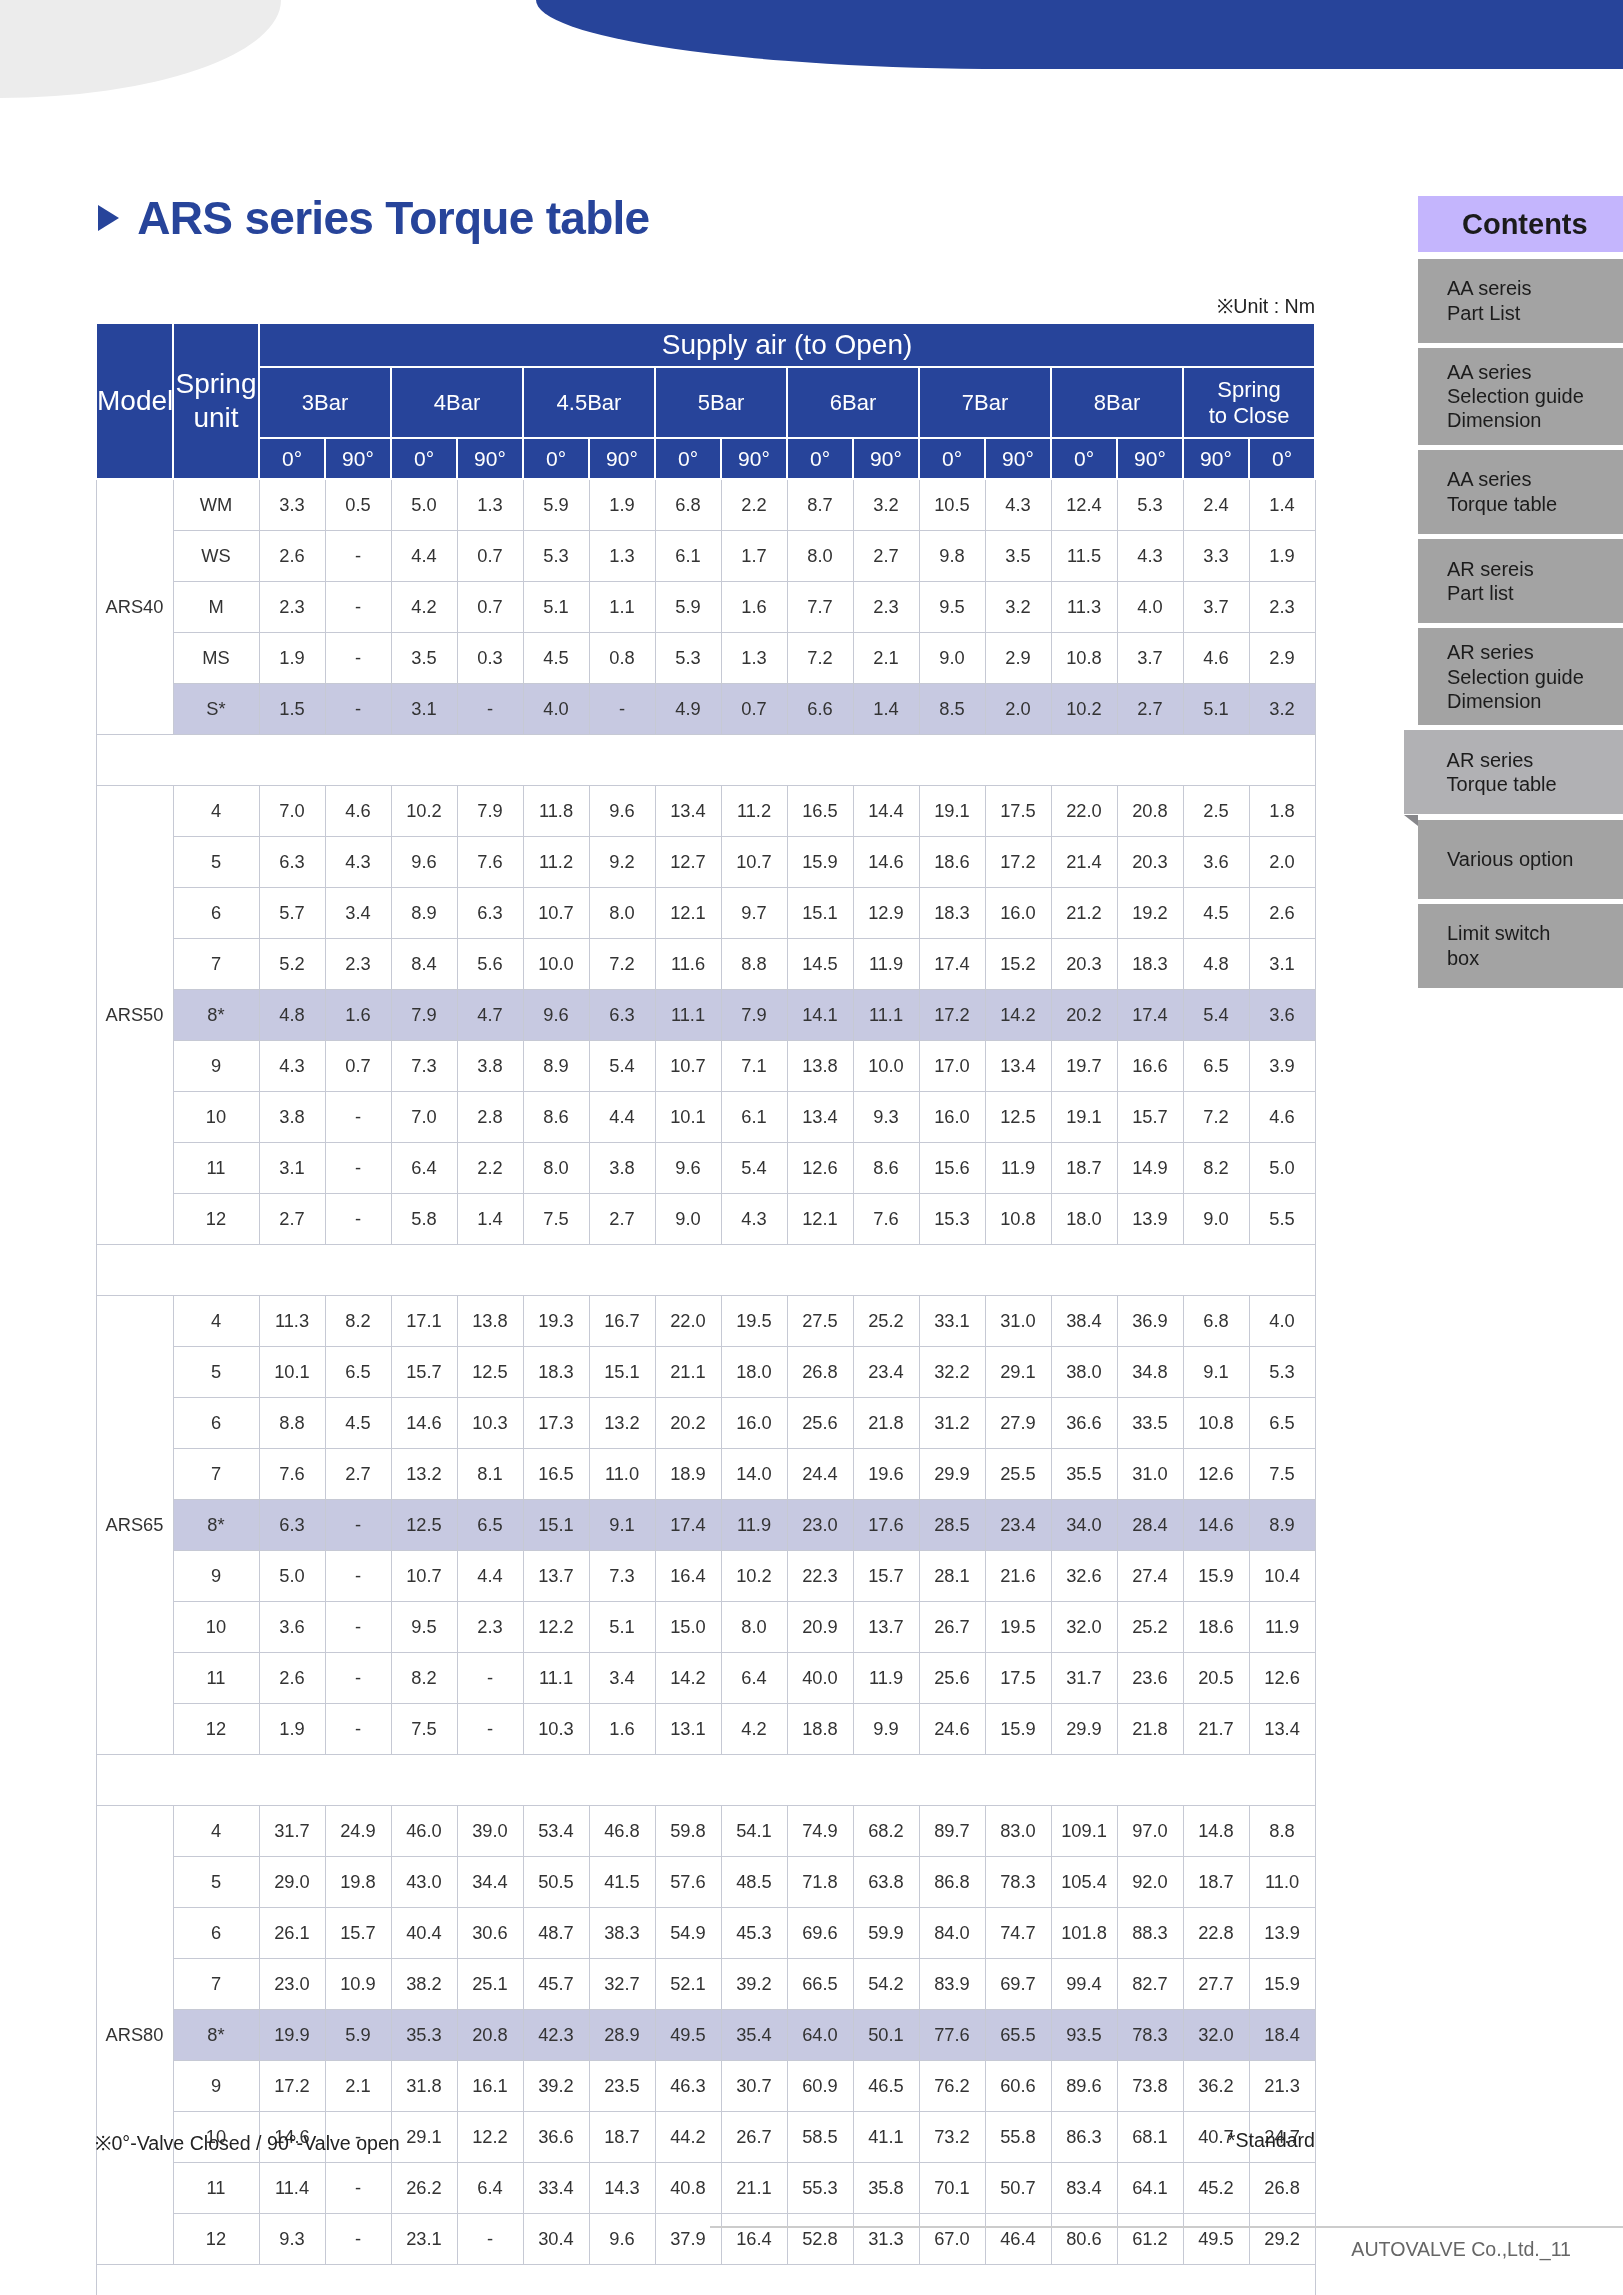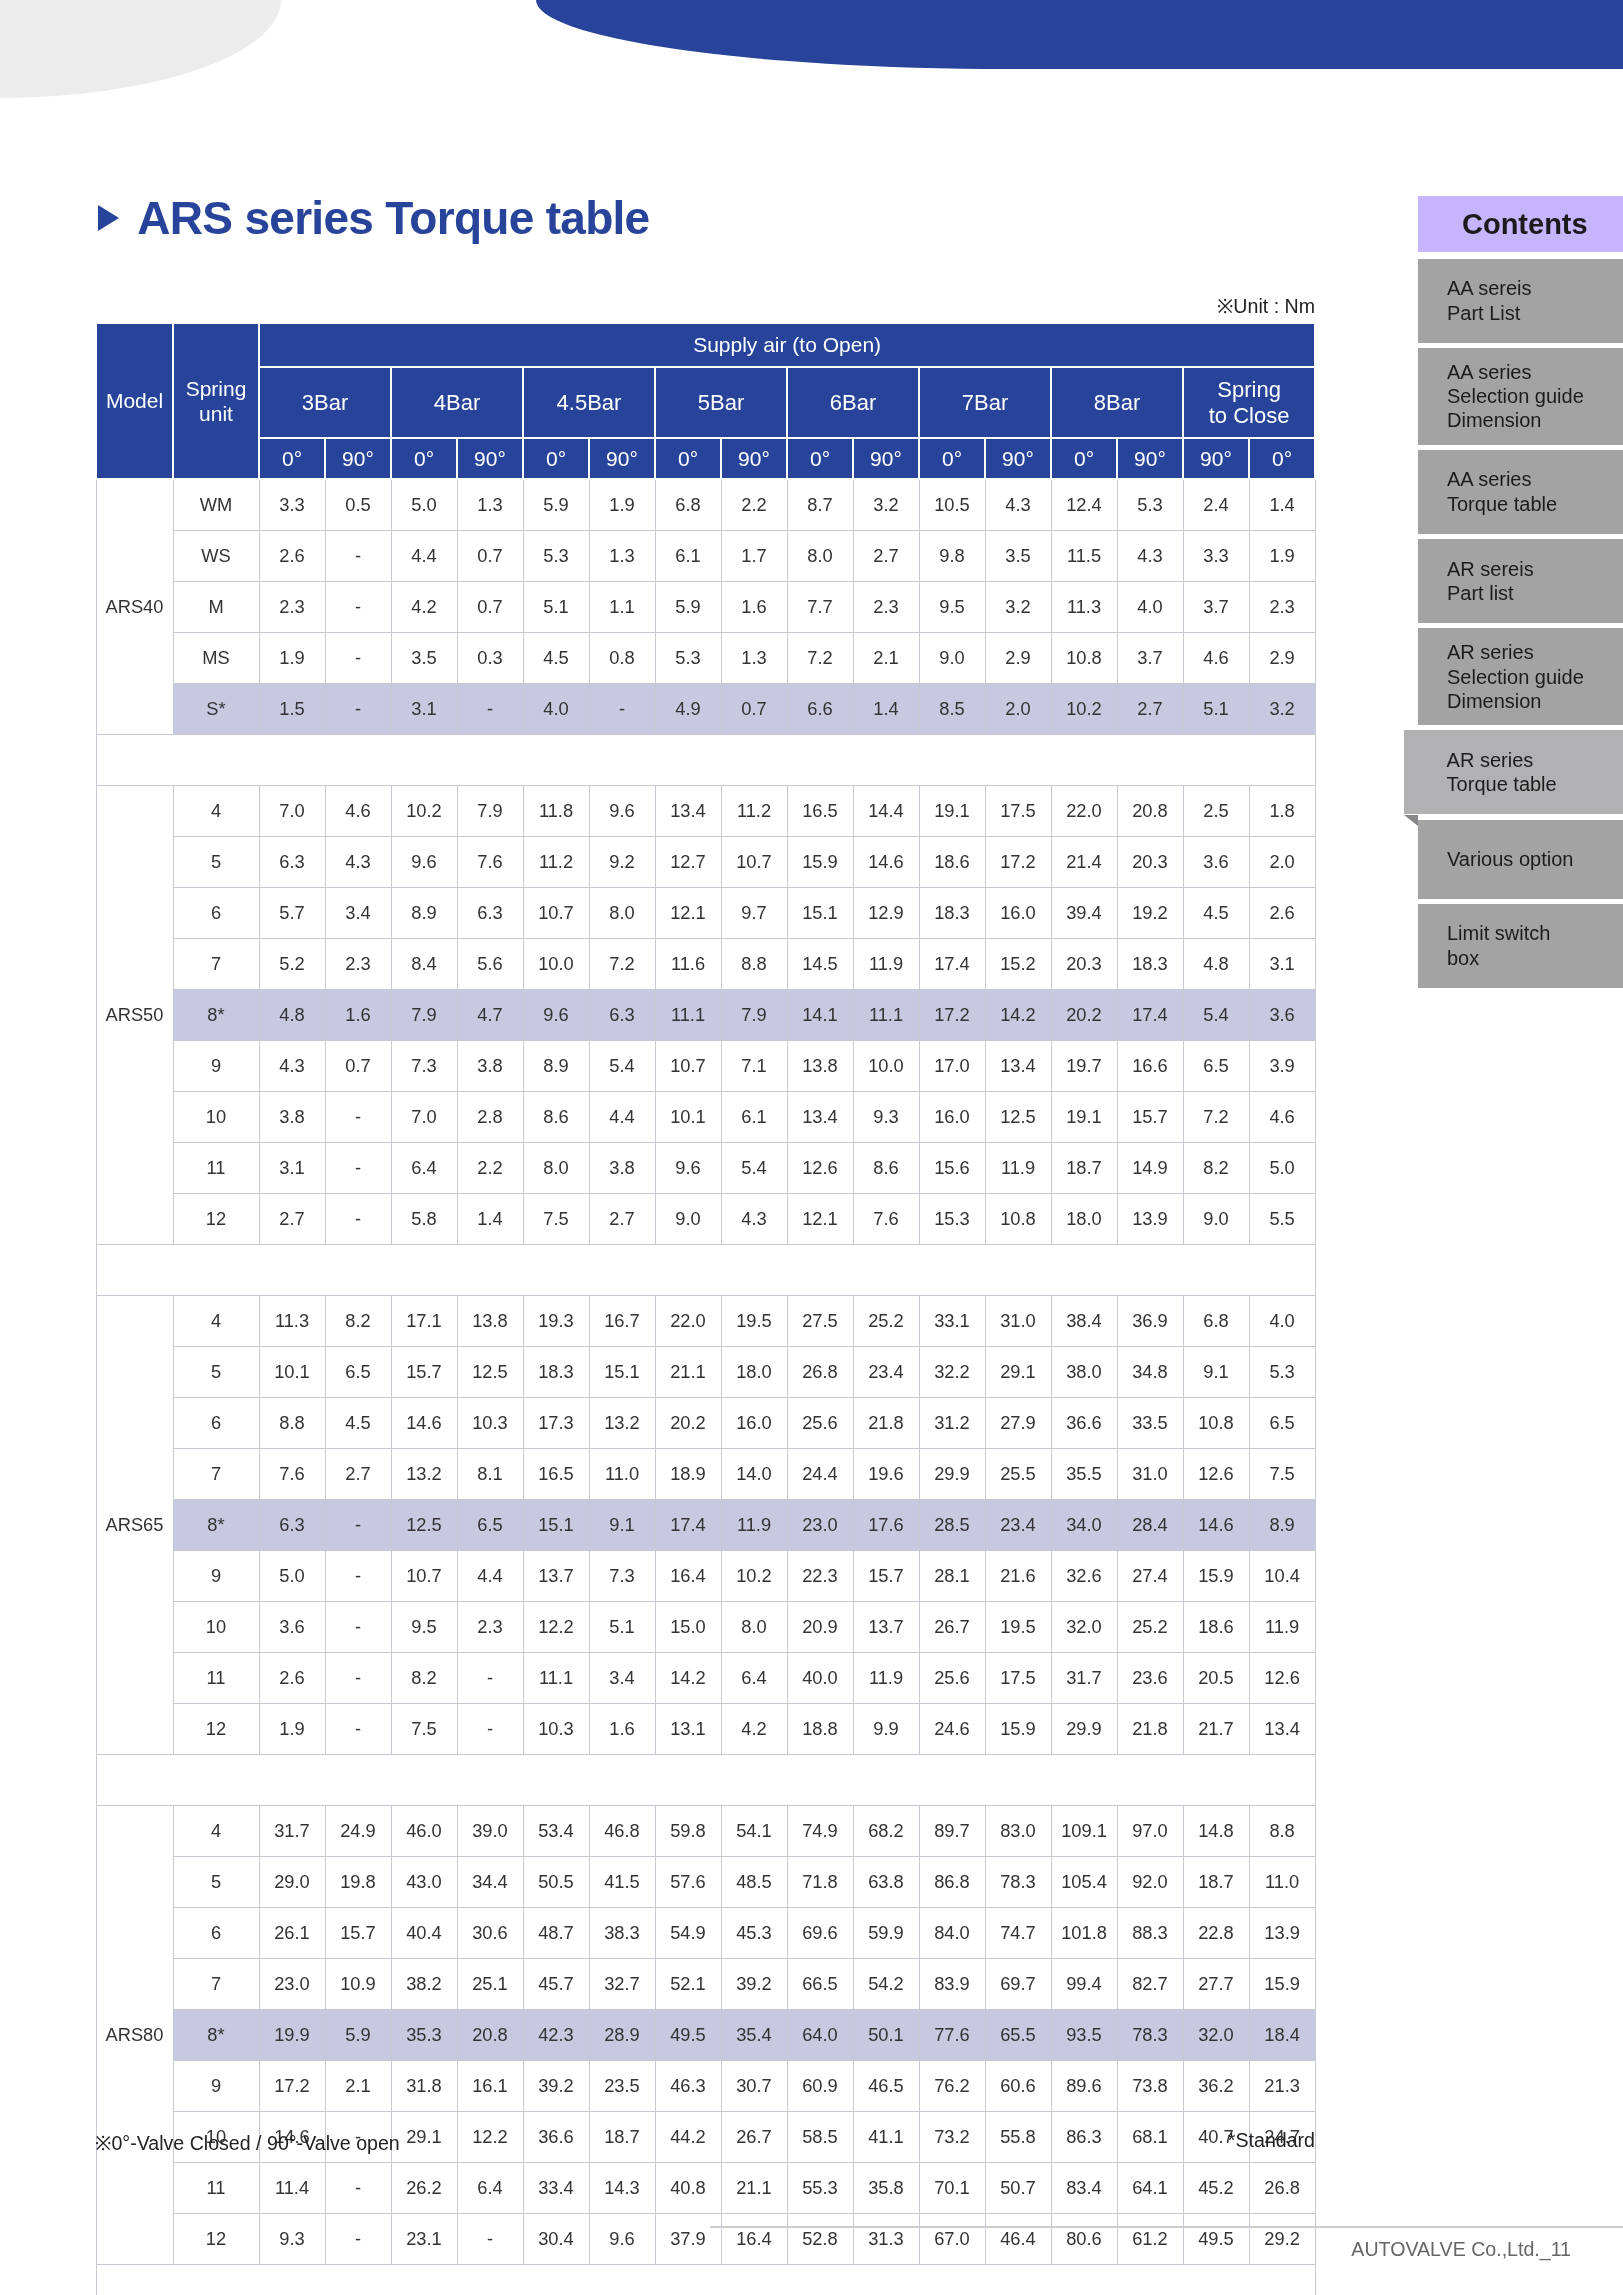--- a/index.html
+++ b/index.html
@@ -15,21 +15,21 @@
   
   .title-row{position:absolute;left:98px;top:191px;display:flex;align-items:center;gap:18.3px;}
   .title-arrow{width:0;height:0;border-left:21px solid #27449a;border-top:13px solid transparent;border-bottom:13px solid transparent;}
   .title-text{font-size:46px;font-weight:700;color:#27449a;letter-spacing:-0.7px;}
   
   .unit-note{position:absolute;left:95px;top:292px;width:1220px;text-align:right;font-size:19.6px;color:#222;}
   
   table.torque{position:absolute;left:95px;top:322px;width:1220px;border-collapse:collapse;table-layout:fixed;}
   table.torque thead th{background:#27449a;color:#fff;border:2px solid #fff;padding:0;
     vertical-align:middle;text-align:center;font-weight:400;}
-  tr.h1 th{height:42px;font-size:21px;}
+  tr.h1 th{height:42px;font-size:28px;}
   tr.h2 th{height:69px;font-size:22px;font-weight:700;white-space:pre-line;line-height:1.15;}
   tr.h3 th{height:39px;font-size:21px;}
   th.model-h,th.spring-h{font-size:21px;font-weight:400;white-space:pre-line;line-height:1.2;}
   table.torque tbody td{border:0.7px solid #c6c9d4;height:50px;text-align:center;vertical-align:middle;
     font-size:18.3px;color:#333;padding:0;background:#fff;}
   td.shade{background:#eef0f8;}
   td.hl{background:#c7c9e1 !important;}
   td.model-cell{font-size:19.6px;background:#fff;}
   td.unit-cell{font-size:18.3px;}
   tr.sep td{background:#97979d;height:6.5px;border:none;}
@@ -270,21 +270,21 @@
         <td class="">8.9</td>
         <td class="">6.3</td>
         <td class="shade">10.7</td>
         <td class="shade">8.0</td>
         <td class="">12.1</td>
         <td class="">9.7</td>
         <td class="shade">15.1</td>
         <td class="shade">12.9</td>
         <td class="">18.3</td>
         <td class="">16.0</td>
-        <td class="shade">39.4</td>
+        <td class="shade">21.2</td>
         <td class="shade">19.2</td>
         <td class="shade">4.5</td>
         <td class="shade">2.6</td>
       </tr>
       <tr>
         <td class="unit-cell">7</td>
         <td class="shade">5.2</td>
         <td class="shade">2.3</td>
         <td class="">8.4</td>
         <td class="">5.6</td>

